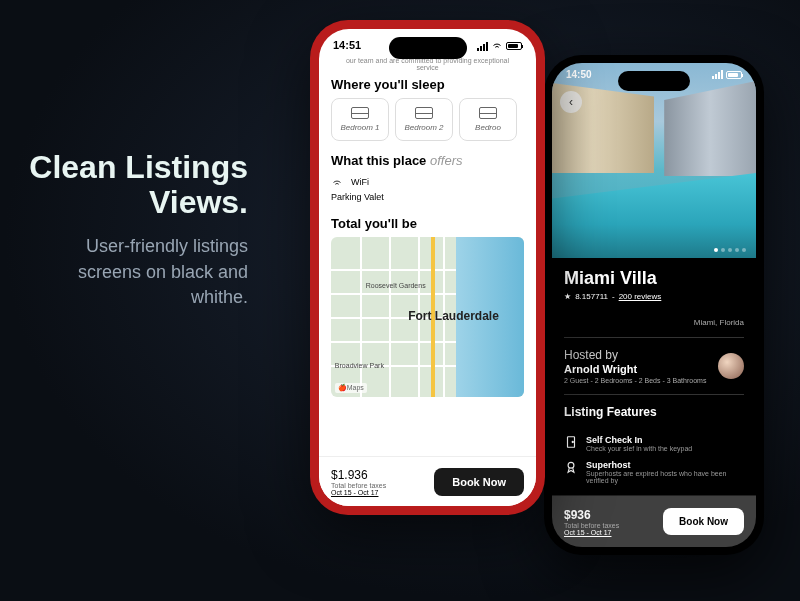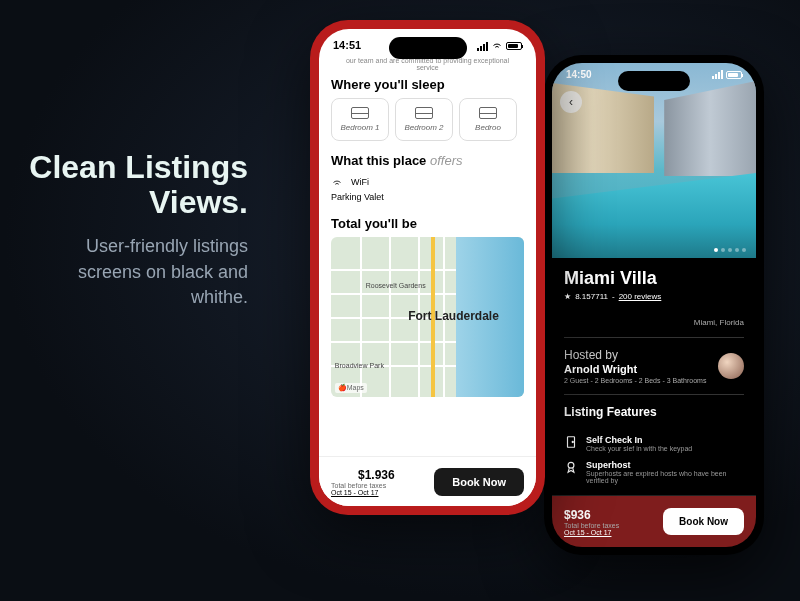--- a/index.html
+++ b/index.html
@@ -56,21 +56,21 @@
 .map .road-v { position: absolute; width: 2px; background: #fff; top: 0; bottom: 0; }
 .map .hwy { position: absolute; width: 4px; background: #f5c542; top: 0; bottom: 0; }
 .map-label { position: absolute; font-size: 7px; color: #444; }
 .map-city { position: absolute; left: 40%; top: 45%; font-size: 12px; font-weight: 700; color: #222; }
 .maps-badge { position: absolute; left: 4px; bottom: 4px; font-size: 7px; color: #666; background: rgba(255,255,255,.7); padding: 1px 3px; border-radius: 2px; }
 .footer1 {
   position: absolute; bottom: 0; left: 0; right: 0; height: 50px;
   display: flex; justify-content: space-between; align-items: center;
   padding: 0 12px; background: #fff; border-top: 1px solid #eee;
 }
-.price-block .price { font-size: 12px; font-weight: 700; margin-left: 27px; }
+.price-block .price { font-size: 12px; font-weight: 400; }
 .price-block .tax { font-size: 7px; color: #666; }
 .price-block .dates { font-size: 7px; text-decoration: underline; }
 .book-btn-dark { background: #1a1a1a; color: #fff; padding: 8px 18px; border-radius: 8px; font-size: 11px; font-weight: 600; border: none; }
 
 
 .phone2 {
   position: absolute; left: 544px; top: 55px;
   width: 220px; height: 500px;
   background: #000; border-radius: 38px; padding: 8px;
   box-shadow: 0 20px 60px rgba(0,0,0,.7);
@@ -117,21 +117,21 @@
 .host-detail { font-size: 7px; color: #aaa; margin-top: 2px; }
 .avatar { width: 26px; height: 26px; border-radius: 50%; background: radial-gradient(circle at 35% 35%, #f0d5c0, #8a6050); }
 .feat-title { font-size: 12px; font-weight: 700; margin-bottom: 16px; }
 .feat-row { display: flex; gap: 8px; margin-bottom: 8px; }
 .feat-icon { width: 14px; height: 14px; flex-shrink: 0; }
 .feat-name { font-size: 9px; font-weight: 600; }
 .feat-desc { font-size: 7px; color: #999; }
 .footer2 {
   position: absolute; bottom: 0; left: 0; right: 0; height: 52px;
   display: flex; justify-content: space-between; align-items: center;
-  padding: 8px 12px; background: #7f1d1d; border-top: 1px solid #222;
+  padding: 8px 12px; background: #404040; border-top: 1px solid #222;
 }
 .footer2 .price { font-size: 12px; font-weight: 700; color: #fff; }
 .footer2 .tax { font-size: 7px; color: #aaa; }
 .footer2 .dates { font-size: 7px; color: #fff; text-decoration: underline; }
 .book-btn-light { background: #fff; color: #000; padding: 8px 16px; border-radius: 8px; font-size: 10px; font-weight: 600; border: none; }
 .signal-bars { display: inline-flex; gap: 1px; align-items: flex-end; }
 .signal-bars span { width: 2px; background: currentColor; }
 .signal-bars span:nth-child(1){height:3px} .signal-bars span:nth-child(2){height:5px} .signal-bars span:nth-child(3){height:7px} .signal-bars span:nth-child(4){height:9px}
 .battery { width: 16px; height: 8px; border: 1px solid currentColor; border-radius: 2px; position: relative; }
 .battery::after { content: ''; position: absolute; right: -2px; top: 2px; width: 1px; height: 3px; background: currentColor; }

